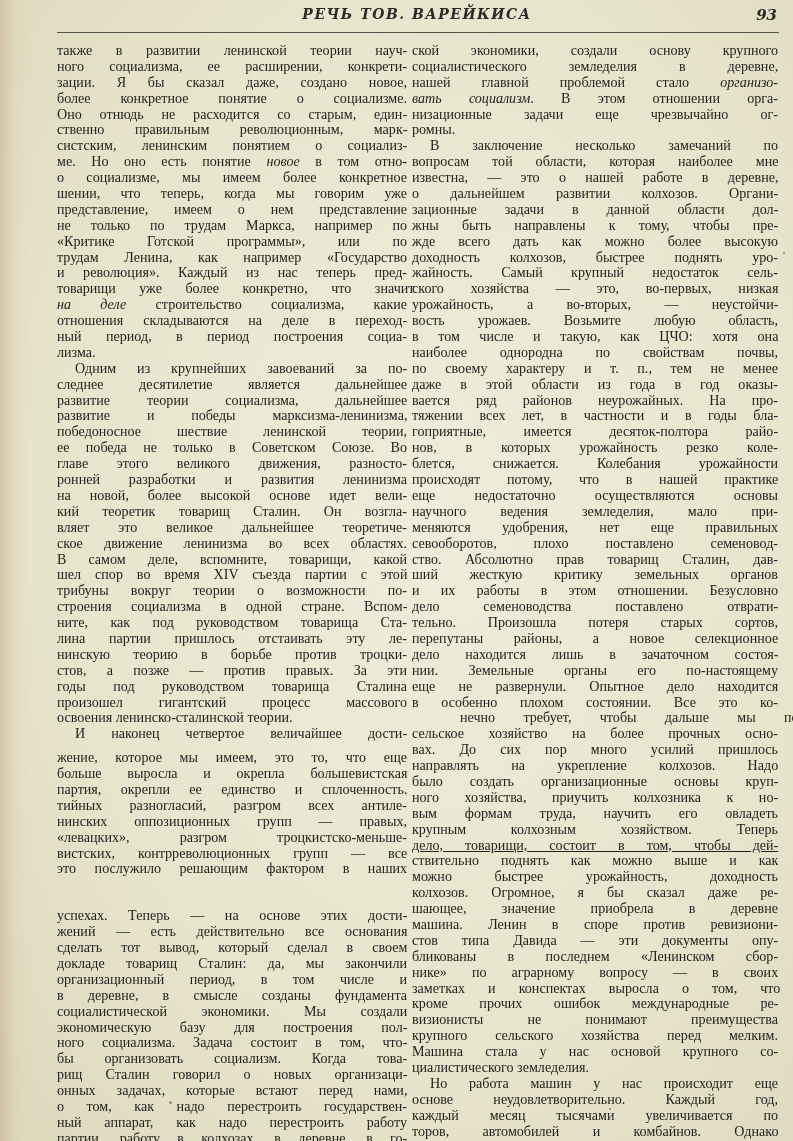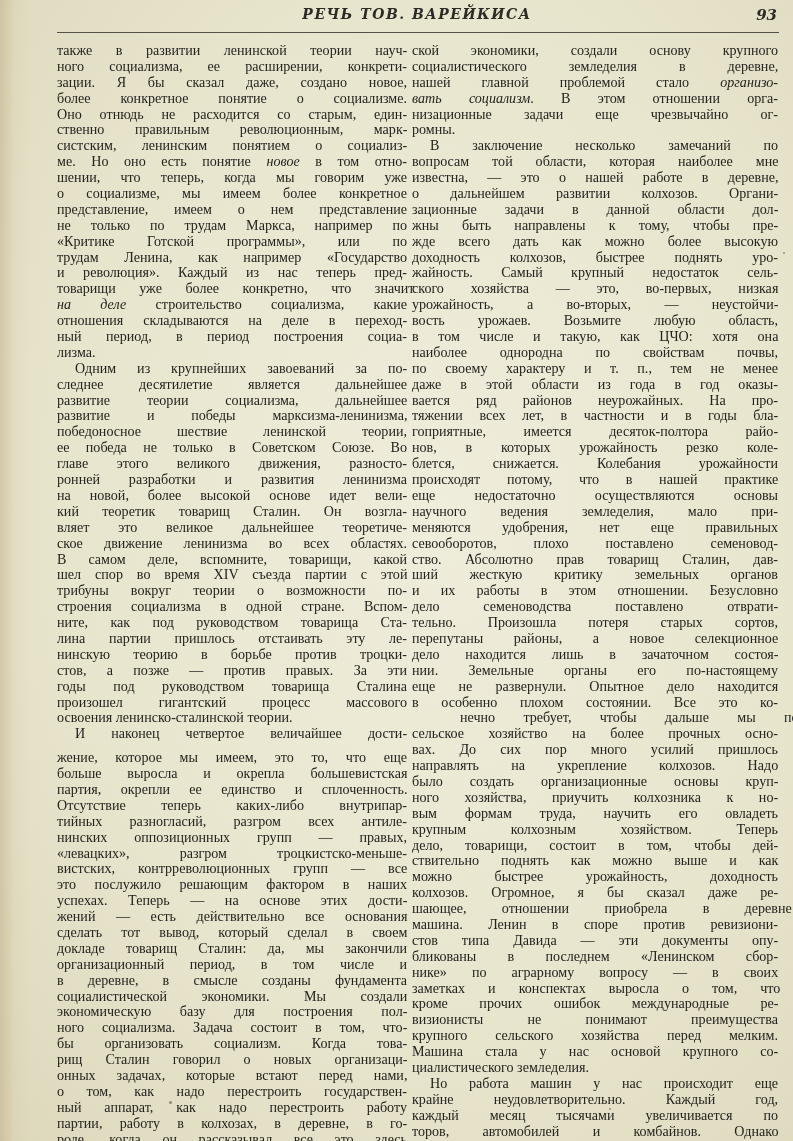--- a/index.html
+++ b/index.html
@@ -117,22 +117,22 @@
 
   <div class="column col-left" id="col-left">
       <span class="line" style="display: block; width: auto; word-spacing: 20px;"><span>также в развитии ленинской теории науч-</span></span>
       <span class="line" style="display: block; width: auto; word-spacing: 21.5px;"><span>ного социализма, ее расширении, конкрети-</span></span>
       <span class="line" style="display: block; width: auto; word-spacing: 18.1667px;"><span>зации. Я бы сказал даже, создано новое,</span></span>
       <span class="line" style="display: block; width: auto; word-spacing: 26.25px;"><span>более конкретное понятие о социализме.</span></span>
       <span class="line" style="display: block; width: auto; word-spacing: 14.3333px;"><span>Оно отнюдь не расходится со старым, един-</span></span>
       <span class="line" style="display: block; width: auto; word-spacing: 27px;"><span>ственно правильным революционным, марк-</span></span>
       <span class="line" style="display: block; width: auto; word-spacing: 21.75px;"><span>систским, ленинским понятием о социализ-</span></span>
       <span class="line" style="display: block; width: auto; word-spacing: 12px;"><span>ме. Но оно есть понятие </span><em>новое</em><span> в том отно-</span></span>
+      <span class="line" style="display: block; width: auto; word-spacing: 18.8px;"><span>о социализме, мы имеем более конкретное</span></span>
       <span class="line" style="display: block; width: auto; word-spacing: 16.6667px;"><span>шении, что теперь, когда мы говорим уже</span></span>
-      <span class="line" style="display: block; width: auto; word-spacing: 18.8px;"><span>о социализме, мы имеем более конкретное</span></span>
       <span class="line" style="display: block; width: auto; word-spacing: 22.25px;"><span>представление, имеем о нем представление</span></span>
       <span class="line" style="display: block; width: auto; word-spacing: 16.3333px;"><span>не только по трудам Маркса, например по</span></span>
       <span class="line" style="display: block; width: auto; word-spacing: 29px;"><span>«Критике Готской программы», или по</span></span>
       <span class="line" style="display: block; width: auto; word-spacing: 22px;"><span>трудам Ленина, как например «Государство</span></span>
       <span class="line" style="display: block; width: auto; word-spacing: 15px;"><span>и революция». Каждый из нас теперь пред-</span></span>
       <span class="line" style="display: block; width: auto; word-spacing: 20px;"><span>товарищи уже более конкретно, что значит</span></span>
       <span class="line" style="display: block; width: auto; word-spacing: 25.75px;"><span></span><em>на деле</em><span> строительство социализма, какие</span></span>
       <span class="line" style="display: block; width: auto; word-spacing: 16.4px;"><span>отношения складываются на деле в переход-</span></span>
       <span class="line" style="display: block; width: auto; word-spacing: 20.8px;"><span>ный период, в период построения социа-</span></span>
       <span class="line last"><span>лизма.</span></span>
@@ -156,27 +156,26 @@
       <span class="line" style="display: block; width: auto; word-spacing: 20px;"><span>лина партии пришлось отстаивать эту ле-</span></span>
       <span class="line" style="display: block; width: auto; word-spacing: 19.6px;"><span>нинскую теорию в борьбе против троцки-</span></span>
       <span class="line" style="display: block; width: auto; word-spacing: 16.7143px;"><span>стов, а позже — против правых. За эти</span></span>
       <span class="line" style="display: block; width: auto; word-spacing: 24px;"><span>годы под руководством товарища Сталина</span></span>
       <span class="line" style="display: block; width: auto; word-spacing: 32.3333px;"><span>произошел гигантский процесс массового</span></span>
       <span class="line last"><span>освоения ленинско-сталинской теории.</span></span>
       <span class="line indent" style="display: block; width: auto; word-spacing: 22.5px;"><span>И наконец четвертое величайшее дости-</span></span>
       <span class="line" style="display: block; width: auto; word-spacing: 14.1429px; margin-top: 8px;"><span>жение, которое мы имеем, это то, что еще</span></span>
       <span class="line" style="display: block; width: auto; word-spacing: 22.25px;"><span>больше выросла и окрепла большевистская</span></span>
       <span class="line" style="display: block; width: auto; word-spacing: 15.8px;"><span>партия, окрепли ее единство и сплоченность.</span></span>
-      <span class="line" style="display: block; width: auto; word-spacing: 31.6667px;"><span>Отсутствие теперь каких-либо внутрипар-</span></span>
       <span class="line" style="display: block; width: auto; word-spacing: 23.75px;"><span>тийных разногласий, разгром всех антиле-</span></span>
       <span class="line" style="display: block; width: auto; word-spacing: 23.25px;"><span>нинских оппозиционных групп — правых,</span></span>
       <span class="line" style="display: block; width: auto; word-spacing: 46.5px;"><span>«левацких», разгром троцкистско-меньше-</span></span>
       <span class="line" style="display: block; width: auto; word-spacing: 19.5px;"><span>вистских, контрреволюционных групп — все</span></span>
       <span class="line" style="display: block; width: auto; word-spacing: 15px;"><span>это послужило решающим фактором в наших</span></span>
-      <span class="line" style="display: block; width: auto; word-spacing: 17px;"><span>успехах. Теперь — на основе этих дости-</span></span>
+      <span class="line" style="display: block; width: auto; word-spacing: 17px; margin-top: 31px;"><span>успехах. Теперь — на основе этих дости-</span></span>
       <span class="line" style="display: block; width: auto; word-spacing: 17px;"><span>жений — есть действительно все основания</span></span>
       <span class="line" style="display: block; width: auto; word-spacing: 15.5px;"><span>сделать тот вывод, который сделал в своем</span></span>
       <span class="line" style="display: block; width: auto; word-spacing: 17.6px;"><span>докладе товарищ Сталин: да, мы закончили</span></span>
       <span class="line" style="display: block; width: auto; word-spacing: 21.8px;"><span>организационный период, в том числе и</span></span>
       <span class="line" style="display: block; width: auto; word-spacing: 20.6px;"><span>в деревне, в смысле созданы фундамента</span></span>
       <span class="line" style="display: block; width: auto; word-spacing: 31px;"><span>социалистической экономики. Мы создали</span></span>
       <span class="line" style="display: block; width: auto; word-spacing: 25px;"><span>экономическую базу для построения пол-</span></span>
       <span class="line" style="display: block; width: auto; word-spacing: 14.3333px;"><span>ного социализма. Задача состоит в том, что-</span></span>
       <span class="line" style="display: block; width: auto; word-spacing: 27.25px;"><span>бы организовать социализм. Когда това-</span></span>
       <span class="line" style="display: block; width: auto; word-spacing: 19.6px;"><span>рищ Сталин говорил о новых организаци-</span></span>
@@ -231,37 +230,37 @@
       <span class="line" style="display: block; width: auto; word-spacing: 19.6px;"><span>еще не развернули. Опытное дело находится</span></span>
       <span class="line" style="display: block; width: auto; word-spacing: 19px;"><span>в особенно плохом состоянии. Все это ко-</span></span>
       <span class="line" style="display: block; width: auto; word-spacing: 24.8px; margin-left: 48px;"><span>нечно требует, чтобы дальше мы повели</span></span>
       <span class="line" style="display: block; width: auto; word-spacing: 20.8px;"><span>сельское хозяйство на более прочных осно-</span></span>
       <span class="line" style="display: block; width: auto; word-spacing: 20.5px;"><span>вах. До сих пор много усилий пришлось</span></span>
       <span class="line" style="display: block; width: auto; word-spacing: 28.75px;"><span>направлять на укрепление колхозов. Надо</span></span>
       <span class="line" style="display: block; width: auto; word-spacing: 23.5px;"><span>было создать организационные основы круп-</span></span>
       <span class="line" style="display: block; width: auto; word-spacing: 22px;"><span>ного хозяйства, приучить колхозника к но-</span></span>
       <span class="line" style="display: block; width: auto; word-spacing: 24.2px;"><span>вым формам труда, научить его овладеть</span></span>
       <span class="line" style="display: block; width: auto; word-spacing: 41px;"><span>крупным колхозным хозяйством. Теперь</span></span>
-      <span class="line" style="display: block; width: auto; word-spacing: 18.5px;"><span>дело, товарищи, состоит в том, чтобы дей-</span></span>
+      <span class="line" style="display: block; width: auto; word-spacing: 18.5px; text-decoration: underline;"><span>дело, товарищи, состоит в том, чтобы дей-</span></span>
       <span class="line" style="display: block; width: auto; word-spacing: 18.3333px;"><span>ствительно поднять как можно выше и как</span></span>
       <span class="line" style="display: block; width: auto; word-spacing: 39px;"><span>можно быстрее урожайность, доходность</span></span>
       <span class="line" style="display: block; width: auto; word-spacing: 19.5px;"><span>колхозов. Огромное, я бы сказал даже ре-</span></span>
-      <span class="line" style="display: block; width: auto; word-spacing: 31.75px;"><span>шающее, отношении приобрела в деревне</span></span>
+      <span class="line" style="display: block; width: auto; word-spacing: 31.75px;"><span>шающее, значение приобрела в деревне</span></span>
       <span class="line" style="display: block; width: auto; word-spacing: 21.8px;"><span>машина. Ленин в споре против ревизиони-</span></span>
       <span class="line" style="display: block; width: auto; word-spacing: 20.3333px;"><span>стов типа Давида — эти документы опу-</span></span>
       <span class="line" style="display: block; width: auto; word-spacing: 27.75px;"><span>бликованы в последнем «Ленинском сбор-</span></span>
       <span class="line" style="display: block; width: auto; word-spacing: 21.5px;"><span>нике» по аграрному вопросу — в своих</span></span>
       <span class="line" style="display: block; width: auto; word-spacing: 19.5px;"><span>заметках и конспектах выросла о том, что</span></span>
       <span class="line" style="display: block; width: auto; word-spacing: 28px;"><span>кроме прочих ошибок международные ре-</span></span>
       <span class="line" style="display: block; width: auto; word-spacing: 40.6667px;"><span>визионисты не понимают преимущества</span></span>
       <span class="line" style="display: block; width: auto; word-spacing: 24.25px;"><span>крупного сельского хозяйства перед мелким.</span></span>
       <span class="line" style="display: block; width: auto; word-spacing: 18.6667px;"><span>Машина стала у нас основой крупного со-</span></span>
       <span class="line last"><span>циалистического земледелия.</span></span>
       <span class="line indent" style="display: block; width: auto; word-spacing: 18.1667px;"><span>Но работа машин у нас происходит еще</span></span>
-      <span class="line" style="display: block; width: auto; word-spacing: 36.6667px;"><span>крайне неудовлетворительно. Каждый год,</span></span>
+      <span class="line" style="display: block; width: auto; word-spacing: 36.6667px;"><span>основе неудовлетворительно. Каждый год,</span></span>
       <span class="line" style="display: block; width: auto; word-spacing: 27.25px;"><span>каждый месяц тысячами увеличивается по</span></span>
       <span class="line" style="display: block; width: auto; word-spacing: 29.75px;"><span>торов, автомобилей и комбайнов. Однако</span></span>
     </div>
 
   <div class="speck" style="left:154px; top:1101px;"></div>
   <div class="speck" style="left:57px; top:1125px; width:2px; height:2px;"></div>
   <div class="speck" style="left:594px; top:1108px; width:2px; height:2px;"></div>
   <div class="speck" style="left:768px; top:252px; width:2px; height:2px;"></div>
 </div>
 

